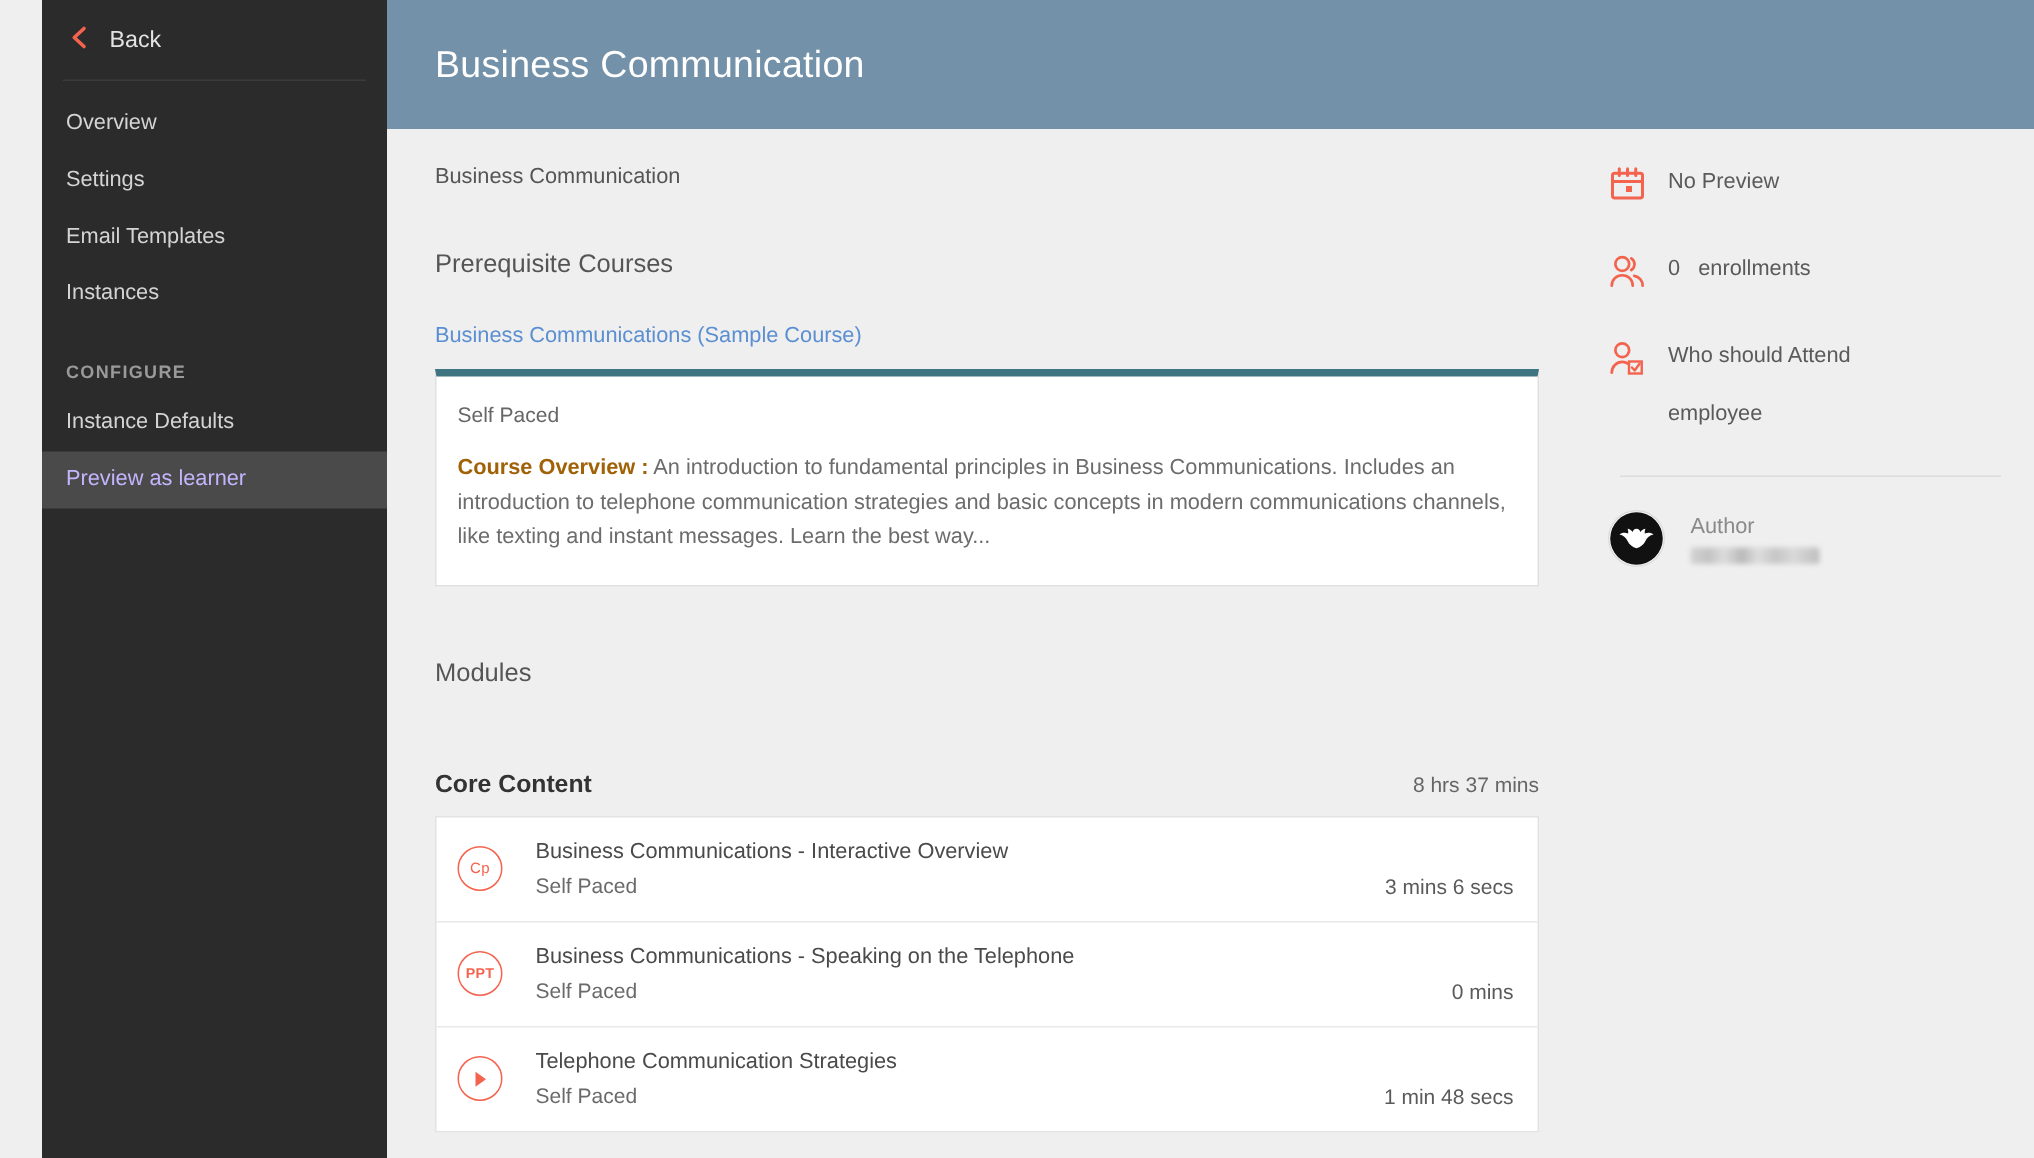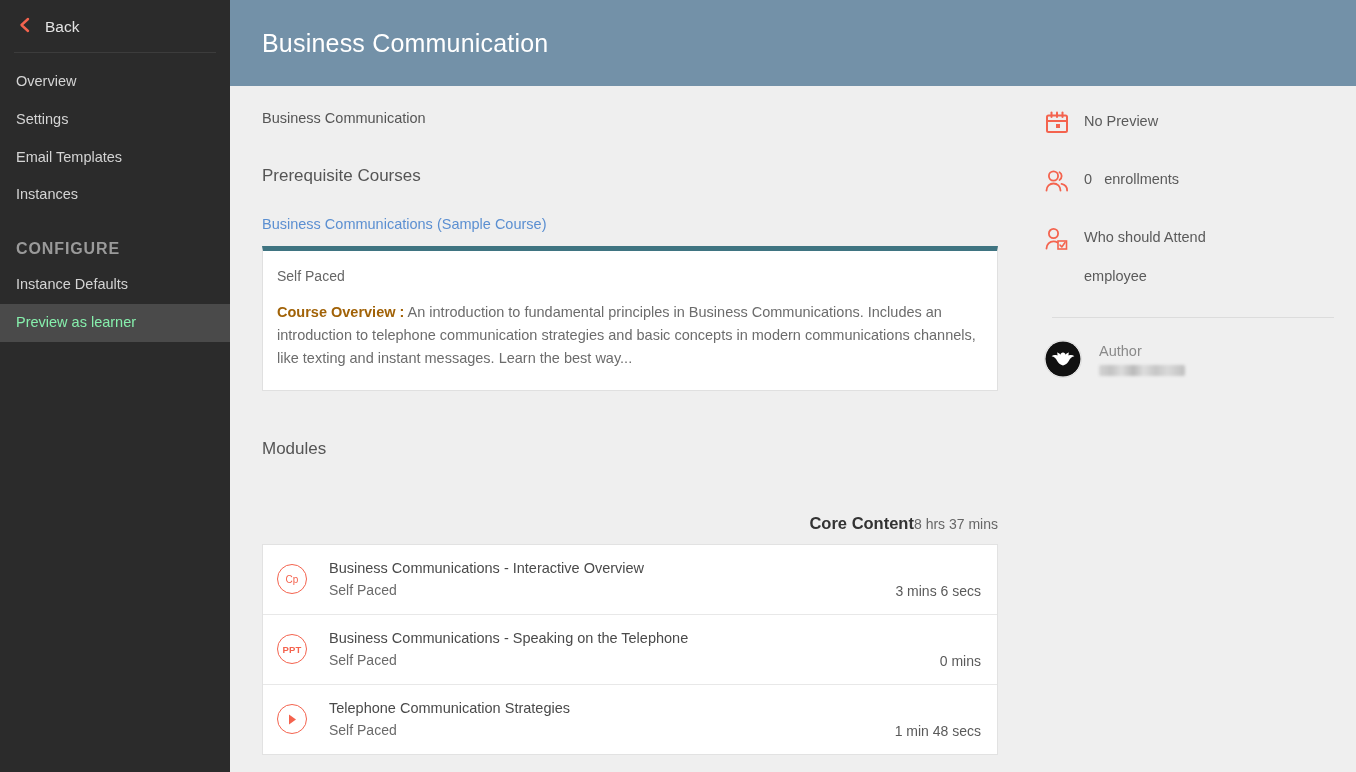--- a/index.html
+++ b/index.html
@@ -3,21 +3,21 @@
 <meta charset="utf-8">
 <style>
   * { box-sizing: border-box; margin: 0; padding: 0; }
   html, body {
     width: 1356px; height: 772px;
     overflow: hidden;
     background: #efefef;
     font-family: "Liberation Sans", sans-serif;
     -webkit-font-smoothing: antialiased;
   }
-  .app { display: flex; width: 1356px; height: 772px; }
+  .app { display: flex; width: 1356px; height: 772px; padding-left: 28px; }
 
   
   .sidebar {
     width: 230px; min-width: 230px; height: 772px;
     background: #2b2b2b; color: #cfcfcf;
     padding-top: 0;
     overflow: hidden;
   }
   .back-row {
     display: flex; align-items: center; gap: 14px;
@@ -28,23 +28,23 @@
   .back-label { color: #e3e3e3; font-size: 15.5px; }
   .sb-divider { height: 1px; background: #3c3c3c; margin: 0 14px; }
 
   .nav-list { padding-top: 10px; }
   .nav-item {
     font-size: 14.5px; color: #d4d4d4;
     padding: 8px 0 8px 16px;
     cursor: pointer;
     line-height: 1.5;
   }
-  .nav-item.active { background: #4a4a4a; color: #86efac; }
+  .nav-item.active { background: #4a4a4a; color: #c4b5fd; }
   .nav-section {
-    font-size: 16px; letter-spacing: 0.9px; font-weight: bold;
+    font-size: 12px; letter-spacing: 0.9px; font-weight: bold;
     color: #9a9a9a; padding: 26px 0 8px 16px; text-transform: uppercase;
   }
 
   
   .content-col { flex: 1; height: 772px; display: flex; flex-direction: column; overflow: hidden; }
 
   .header {
     height: 86px; min-height: 86px;
     background: #7391a8;
     display: flex; align-items: center;
@@ -71,21 +71,21 @@
   }
   .card-inner { padding: 17px 16px 20px 14px; }
   .card-mode { font-size: 14px; color: #666; }
   .card-overview { margin-top: 17px; font-size: 14.5px; color: #6c6c6c; line-height: 1.58; }
   .card-overview b { color: #a16207; font-weight: bold; }
 
   .modules-heading { font-size: 17px; color: #555; margin-top: 48px; font-weight: 400; }
 
   .corecontent-row {
     margin-top: 55px; width: 736px;
-    display: flex; align-items: baseline; justify-content: flex-end;
+    display: flex; align-items: baseline; justify-content: space-between;
   }
   .corecontent-title { font-size: 16.5px; color: #333; font-weight: bold; }
   .corecontent-dur { font-size: 14px; color: #666; }
 
   .module-list {
     margin-top: 11px; width: 736px;
     background: #fff; border: 1px solid #e2e2e2;
   }
   .module-row {
     display: flex; align-items: center;

